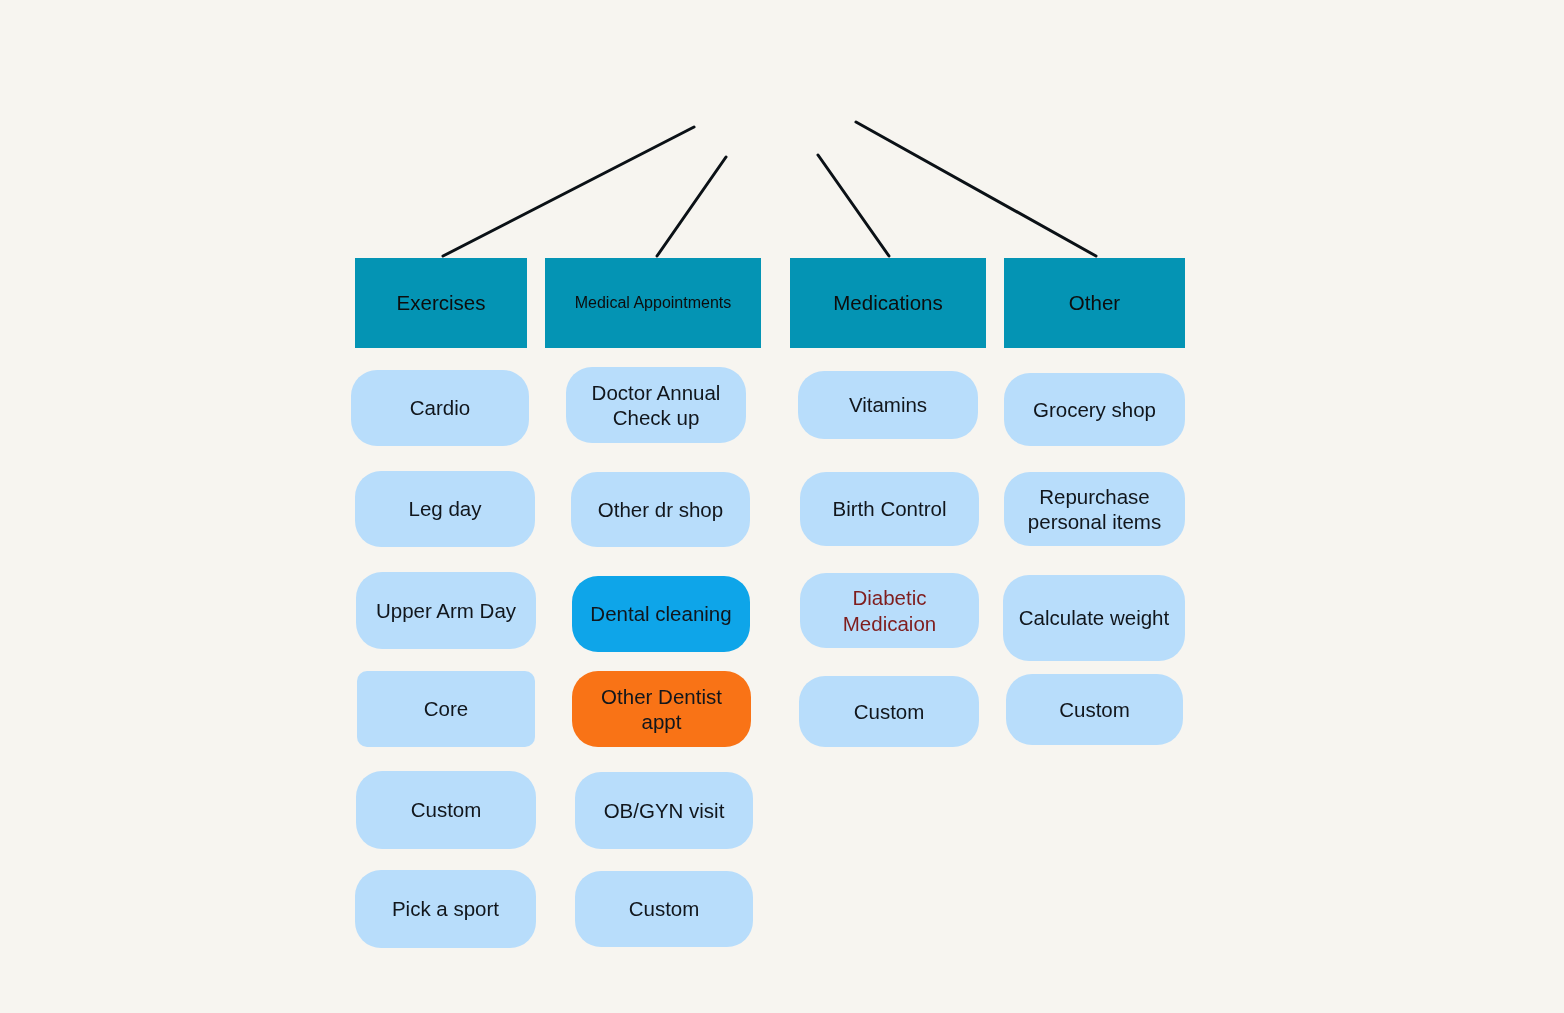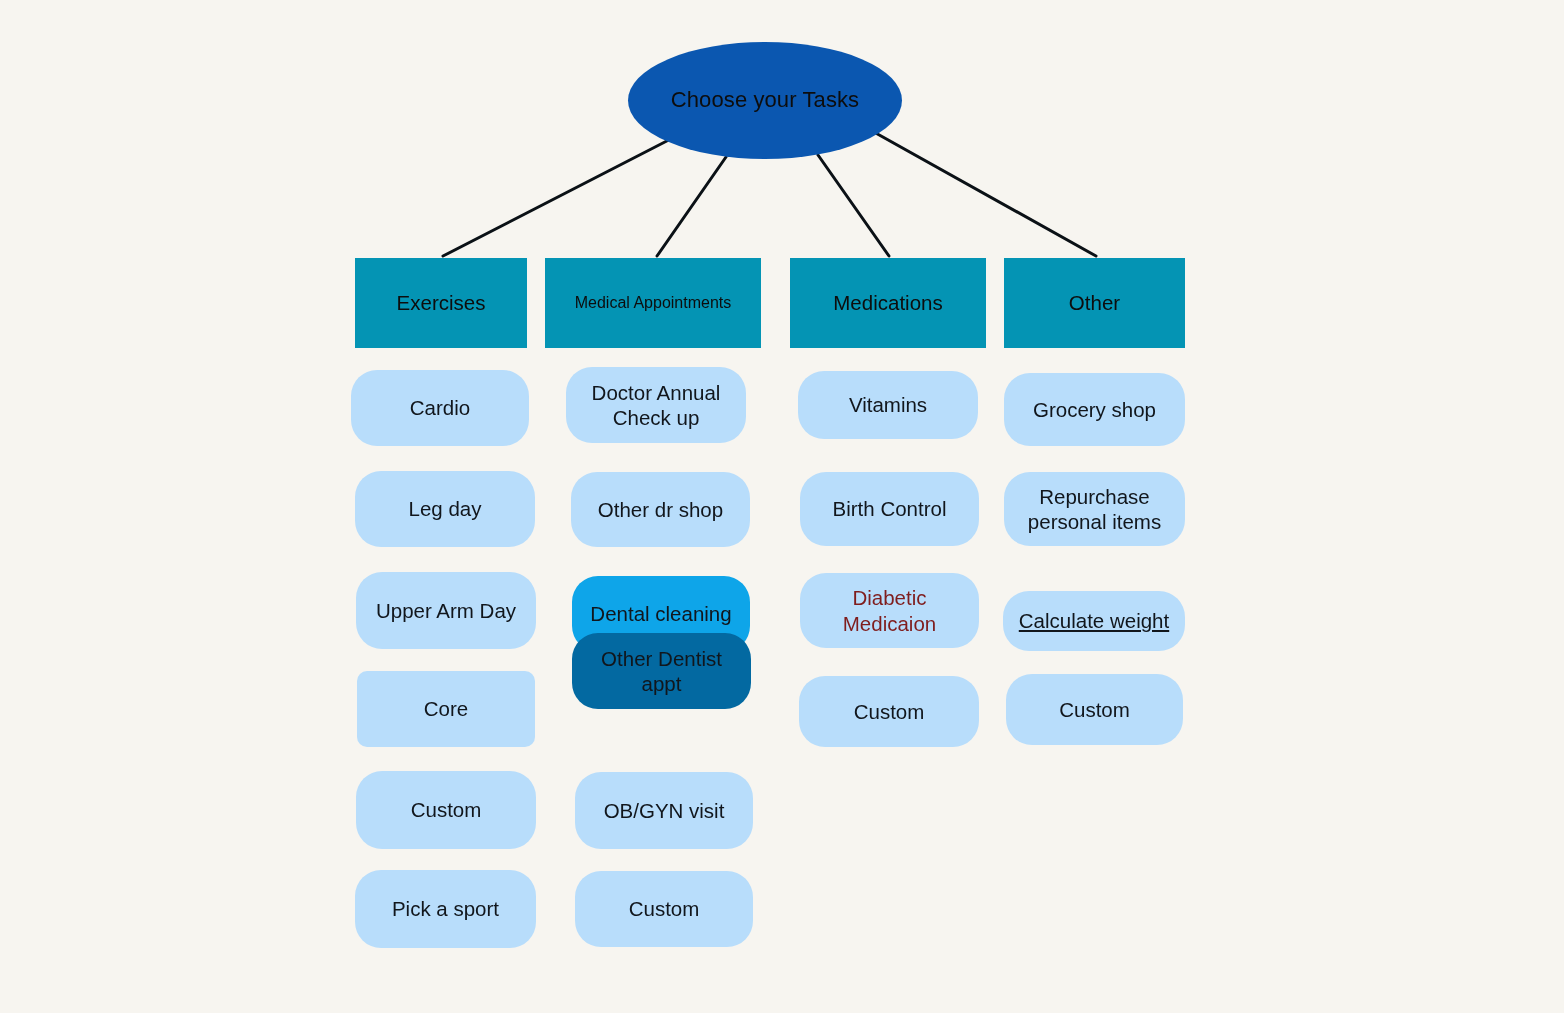--- a/index.html
+++ b/index.html
@@ -88,23 +88,20 @@
 
 <div id="canvas">
 
   <svg id="connectors" viewBox="0 0 1564 1013" xmlns="http://www.w3.org/2000/svg">
       <line x1="694" y1="127" x2="443" y2="256" stroke="#0b1116" stroke-width="3" stroke-linecap="round"></line>
       <line x1="726" y1="157" x2="657" y2="256" stroke="#0b1116" stroke-width="3" stroke-linecap="round"></line>
       <line x1="818" y1="155" x2="889" y2="256" stroke="#0b1116" stroke-width="3" stroke-linecap="round"></line>
       <line x1="856" y1="122" x2="1096" y2="256" stroke="#0b1116" stroke-width="3" stroke-linecap="round"></line>
     </svg>
 
-  <div class="root-node">
-    <span>Choose your Tasks</span>
-  </div>
 
   <div id="headers-layer">
       <div class="header-box" style="left: 355px; top: 258px; width: 172px; height: 90px; background: rgb(4, 148, 180); color: rgb(13, 13, 13); font-size: 20.5px;">
         <span class="hlabel">Exercises</span>
       </div>
       <div class="header-box" style="left: 545px; top: 258px; width: 216px; height: 90px; background: rgb(4, 148, 180); color: rgb(13, 13, 13); font-size: 16px;">
         <span class="hlabel">Medical Appointments</span>
       </div>
       <div class="header-box" style="left: 790px; top: 258px; width: 196px; height: 90px; background: rgb(4, 148, 180); color: rgb(13, 13, 13); font-size: 20.5px;">
         <span class="hlabel">Medications</span>
@@ -135,21 +132,21 @@
       <div class="card" style="left: 566px; top: 367px; width: 180px; height: 76px; background: rgb(184, 221, 251); color: rgb(17, 22, 28);">
         <span class="clabel">Doctor Annual
 Check up</span>
       </div>
       <div class="card" style="left: 571px; top: 472px; width: 179px; height: 75px; background: rgb(184, 221, 251); color: rgb(17, 22, 28);">
         <span class="clabel">Other dr shop</span>
       </div>
       <div class="card" style="left: 572px; top: 576px; width: 178px; height: 76px; background: #0ea5e9; color: rgb(17, 22, 28);">
         <span class="clabel">Dental cleaning</span>
       </div>
-      <div class="card" style="left: 572px; top: 633px; width: 179px; height: 76px; background: #0369a1; color: rgb(17, 22, 28);">
+      <div class="card" style="left: 572px; top: 671px; width: 179px; height: 76px; background: #f97316; color: rgb(17, 22, 28);">
         <span class="clabel">Other Dentist
 appt</span>
       </div>
       <div class="card" style="left: 575px; top: 772px; width: 178px; height: 77px; background: rgb(184, 221, 251); color: rgb(17, 22, 28);">
         <span class="clabel">OB/GYN visit</span>
       </div>
       <div class="card" style="left: 575px; top: 871px; width: 178px; height: 76px; background: rgb(184, 221, 251); color: rgb(17, 22, 28);">
         <span class="clabel">Custom</span>
       </div>
       <div class="card" style="left: 798px; top: 371px; width: 180px; height: 68px; background: rgb(184, 221, 251); color: rgb(17, 22, 28);">
@@ -165,21 +162,21 @@
       <div class="card" style="left: 799px; top: 676px; width: 180px; height: 71px; background: rgb(184, 221, 251); color: rgb(17, 22, 28);">
         <span class="clabel">Custom</span>
       </div>
       <div class="card" style="left: 1004px; top: 373px; width: 181px; height: 73px; background: rgb(184, 221, 251); color: rgb(17, 22, 28);">
         <span class="clabel">Grocery shop</span>
       </div>
       <div class="card" style="left: 1004px; top: 472px; width: 181px; height: 74px; background: rgb(184, 221, 251); color: rgb(17, 22, 28);">
         <span class="clabel">Repurchase
 personal items</span>
       </div>
-      <div class="card" style="left: 1003px; top: 591px; width: 182px; height: 60px; background: rgb(184, 221, 251); color: rgb(17, 22, 28); text-decoration: underline;">
+      <div class="card" style="left: 1003px; top: 575px; width: 182px; height: 86px; background: rgb(184, 221, 251); color: rgb(17, 22, 28);">
         <span class="clabel">Calculate weight</span>
       </div>
       <div class="card" style="left: 1006px; top: 674px; width: 177px; height: 71px; background: rgb(184, 221, 251); color: rgb(17, 22, 28);">
         <span class="clabel">Custom</span>
       </div>
     </div>
 
 </div>
 
 </body></html>

